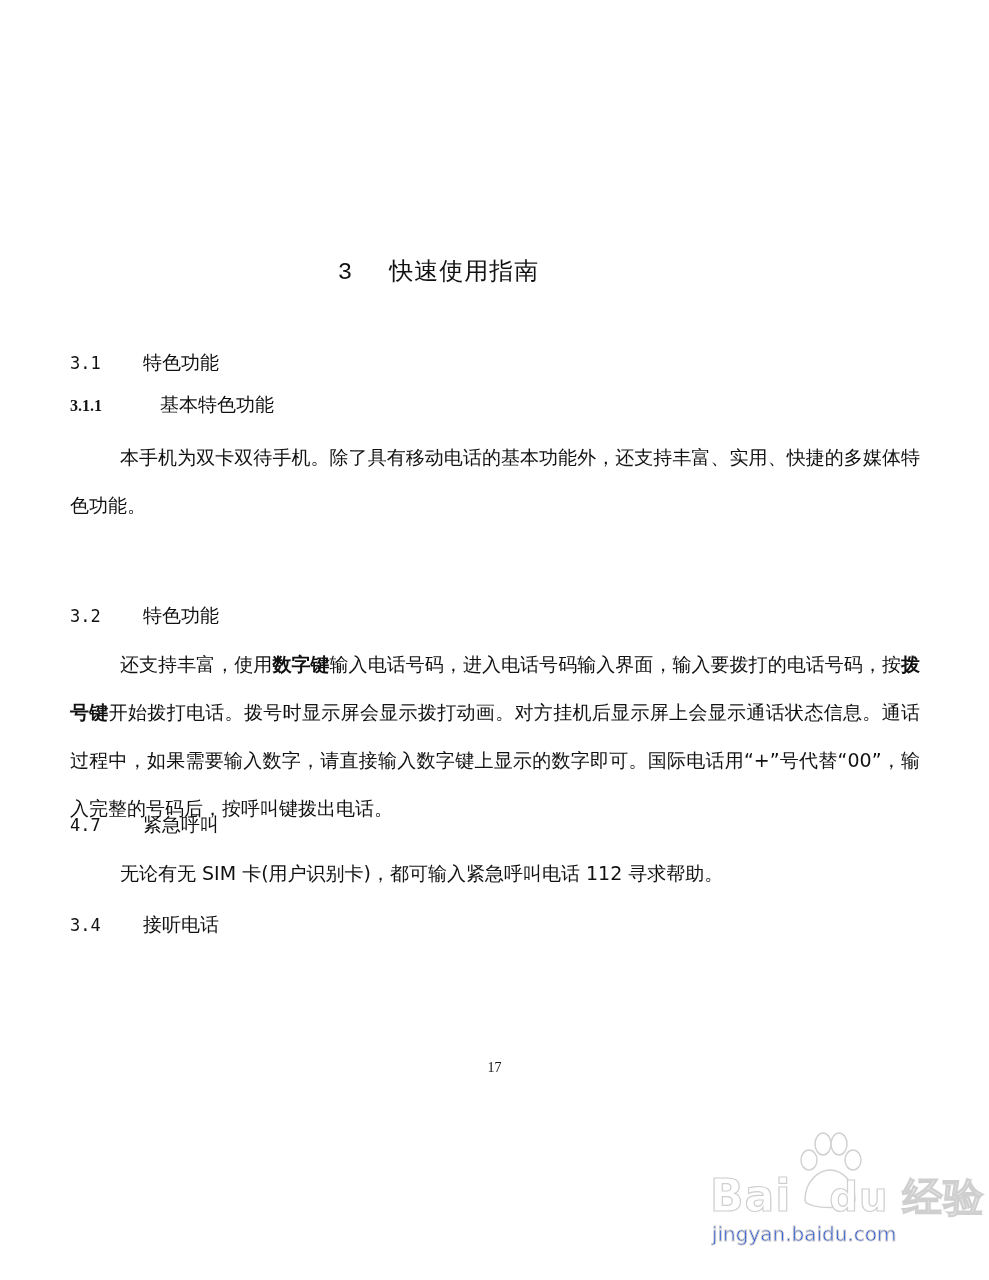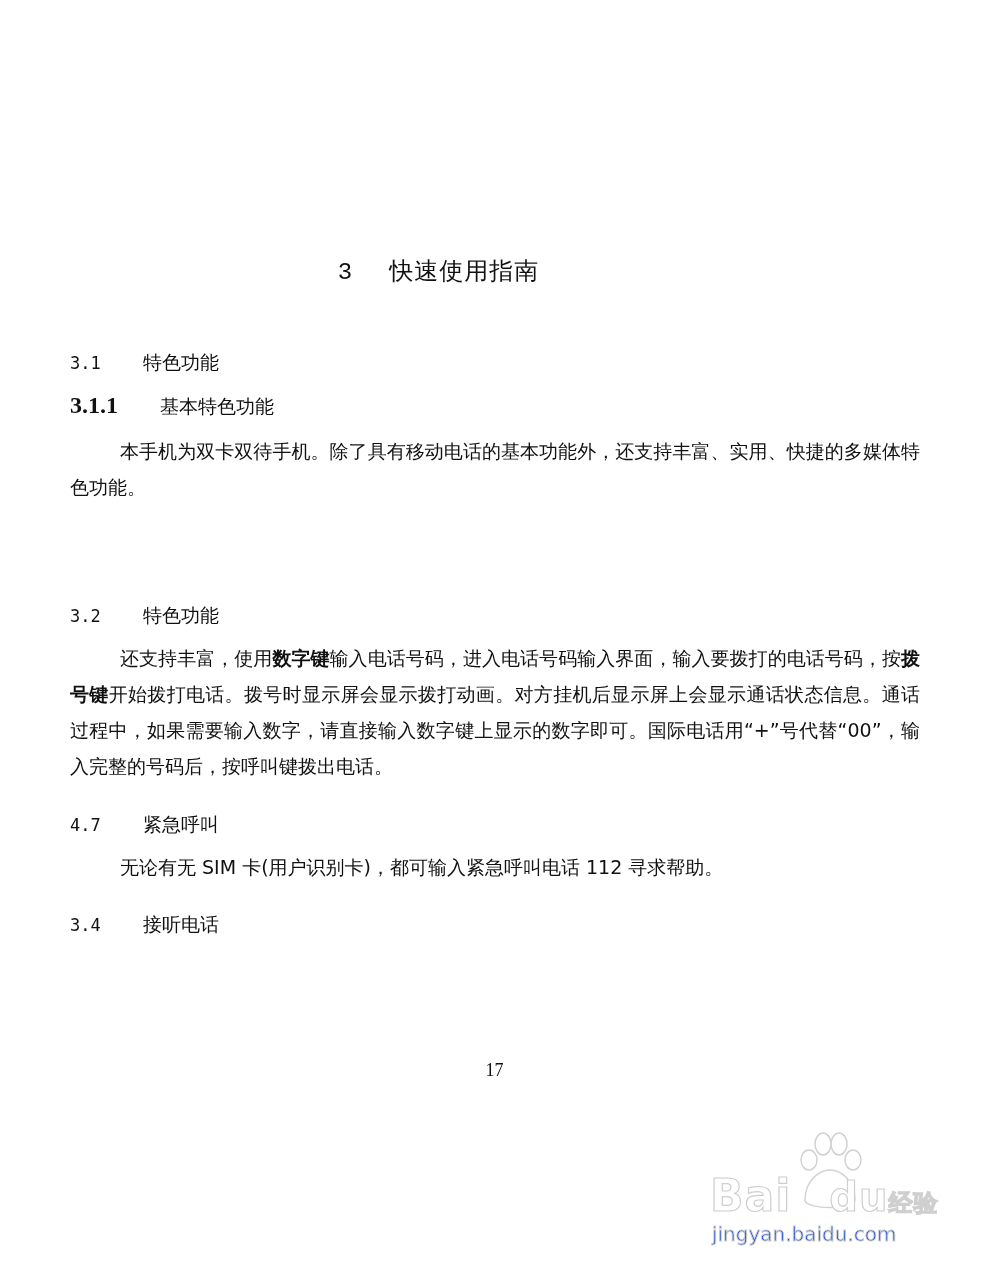--- a/index.html
+++ b/index.html
@@ -45,42 +45,42 @@
     .heading .num {
       display: inline-block;
       width: 73px;
       font-family: "DejaVu Sans Mono", "Liberation Mono", monospace;
       font-size: 17px;
     }
     .heading.h3 .num {
       font-family: "Liberation Serif", "DejaVu Serif", serif;
       font-weight: bold;
       width: 90px;
-      font-size: 24px;
+      font-size: 16px;
     }
     .para {
       position: absolute;
       left: 70px;
       width: 850px;
       font-size: 19px;
-      line-height: 36px;
+      line-height: 48px;
       text-indent: 50px;
       font-family: "DejaVu Sans", "Liberation Sans", sans-serif;
       text-align: justify;
     }
     .para b {
       font-weight: bold;
     }
     .page-number {
       position: absolute;
       top: 1060px;
       left: 0;
       width: 989px;
       text-align: center;
-      font-size: 18px;
+      font-size: 14px;
       font-family: "Liberation Serif", "DejaVu Serif", serif;
     }
     .watermark {
       position: absolute;
       left: 700px;
       top: 1130px;
       width: 240px;
       height: 110px;
     }
     .watermark .logo {
@@ -157,18 +157,18 @@
     <svg class="paw" viewBox="0 0 70 80">
       <g fill="#ffffff" stroke="#d2d2d2" stroke-width="1.5">
         <ellipse cx="14" cy="30" rx="8" ry="10"></ellipse>
         <ellipse cx="28" cy="14" rx="8" ry="11"></ellipse>
         <ellipse cx="44" cy="14" rx="8" ry="11"></ellipse>
         <ellipse cx="58" cy="30" rx="8" ry="10"></ellipse>
         <path d="M10 70 C10 50 25 40 35 40 C45 40 60 50 60 70 C60 80 10 80 10 70 Z"></path>
       </g>
     </svg>
     <div class="logo">
-      <span>Bai</span><span style="font-size:40px;margin-left:38px;">du</span><span style="font-size:24px;">经验</span>
+      <span>Bai</span><span style="font-size:40px;margin-left:38px;">du</span><span style="font-size:40px;margin-left:14px;">经验</span>
     </div>
     <div class="url">jingyan.baidu.com</div>
   </div>
 
 </div>
 
 </body></html>

